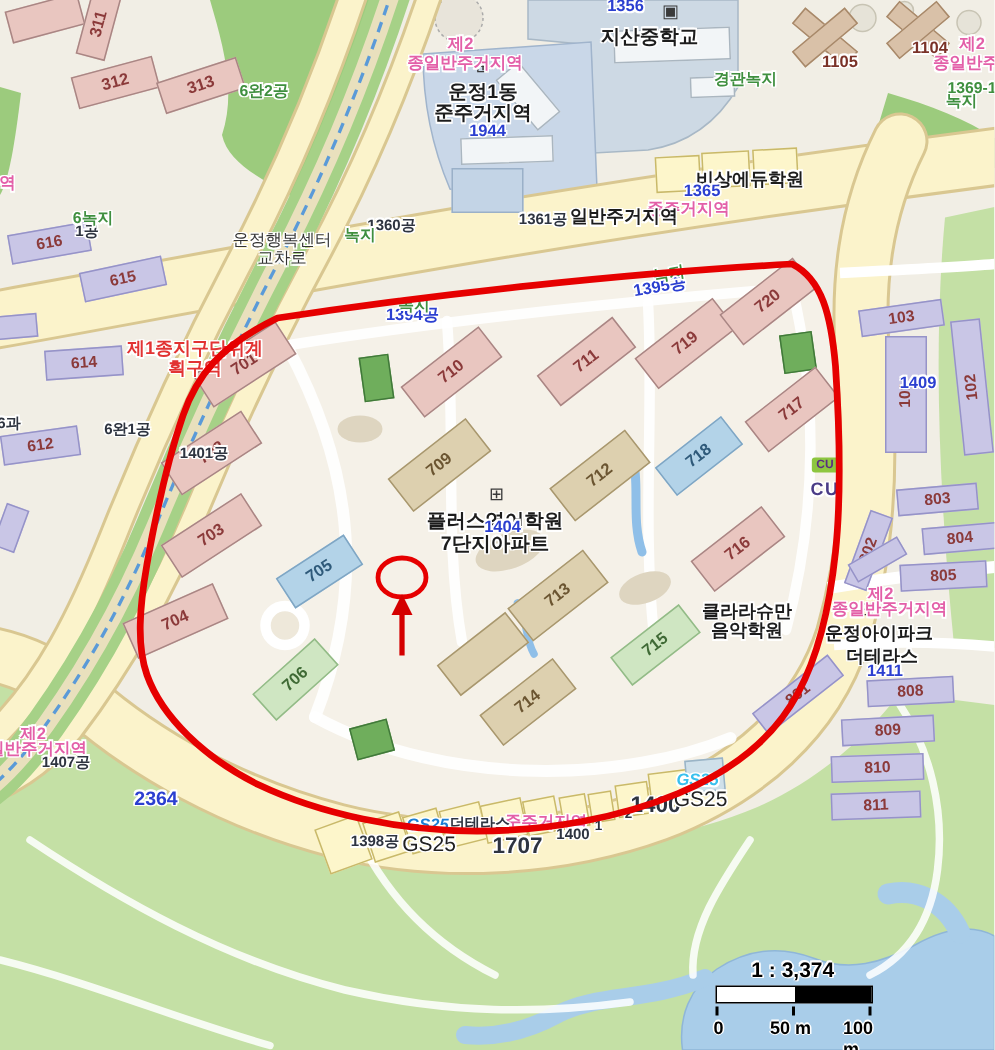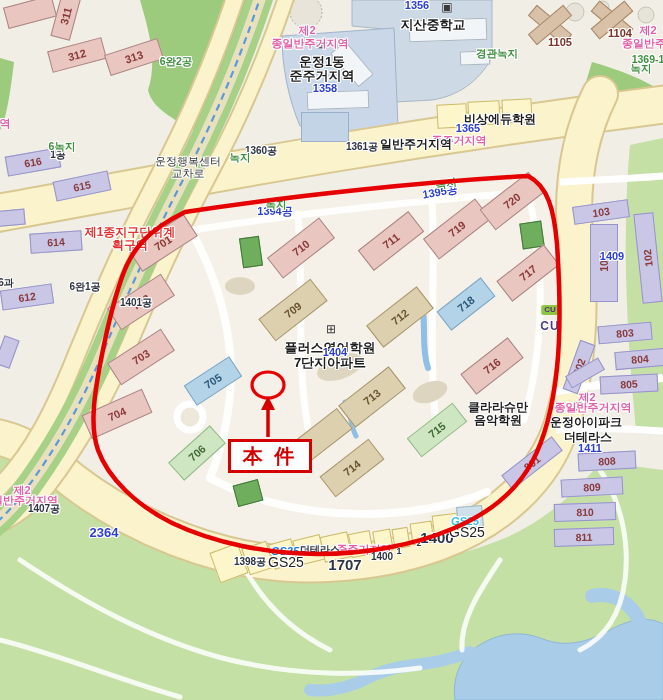--- a/index.html
+++ b/index.html
@@ -312,21 +312,21 @@
       <div class="lbl place2" style="left: 492px; top: 119px;">비상에듀학원</div>
       <div class="lbl place2" style="left: 408px; top: 144px;">일반주거지역</div>
       <div class="lbl place2" style="left: 490px; top: 407px;">클라라슈만</div>
       <div class="lbl place2" style="left: 490px; top: 420px;">음악학원</div>
       <div class="lbl place2" style="left: 578px; top: 422px;">운정아이파크</div>
       <div class="lbl place2" style="left: 580px; top: 437px;">더테라스</div>
       <div class="lbl place3" style="left: 188px; top: 161px;">운정행복센터</div>
       <div class="lbl place3" style="left: 188px; top: 173px;">교차로</div>
       <div class="lbl cu" style="left: 550px; top: 326px;">CU</div>
       <div class="lbl pnum" style="left: 417px; top: 5px;">1356</div>
-      <div class="lbl pnum" style="left: 325px; top: 88px;">1358</div>
+      <div class="lbl pnum" style="left: 325px; top: 88px;">1944</div>
       <div class="lbl pnum" style="left: 468px; top: 128px;">1365</div>
       <div class="lbl pnum" style="left: 275px; top: 211px;">1394공</div>
       <div class="lbl pnum" style="left: 440px; top: 192px; transform: translate(-50%, -50%) rotate(-10deg);">1395공</div>
       <div class="lbl pnum" style="left: 335px; top: 352px;">1404</div>
       <div class="lbl pnum" style="left: 612px; top: 256px;">1409</div>
       <div class="lbl pnum" style="left: 590px; top: 448px;">1411</div>
       <div class="lbl pnum" style="left: 104px; top: 532px; font-size: 13px;">2364</div>
       <div class="lbl pdark" style="left: 261px; top: 151px;">1360공</div>
       <div class="lbl pdark" style="left: 362px; top: 147px;">1361공</div>
       <div class="lbl pdark" style="left: 136px; top: 303px;">1401공</div>
@@ -357,18 +357,30 @@
       <div class="lbl bn" style="left: 620px; top: 33px;">1104</div>
     </div>
 
   <svg id="overlay" width="663" height="700" viewBox="0 0 663 700">
     <path fill="none" stroke="#e60000" stroke-width="4.5" stroke-linejoin="round" d="M185,212 C290,196 420,182 528,176 C548,186 554,210 557,244 C560,290 561,330 557,368 C553,406 545,438 532,462 C516,492 488,514 452,529 C414,545 366,554 318,554 C268,554 214,543 172,523 C136,505 108,478 98,450 C91,430 93,405 98,376 C104,342 112,306 122,277 C131,251 146,231 185,212 Z"></path>
     <ellipse cx="268" cy="385" rx="16" ry="13" fill="none" stroke="#e60000" stroke-width="3.2"></ellipse>
     <line x1="268" y1="437" x2="268" y2="404" stroke="#d40000" stroke-width="3.5"></line>
     <polygon points="268,396 261,410 275,410" fill="#d40000"></polygon>
   </svg>
 
-  <div id="subject-box">
-    <span>本 件</span>
+
+  <div id="scalebar">
+    <div class="ratio">1 : 3,374</div>
+    <div class="bar">
+      <span class="w"></span>
+      <span class="b"></span>
+    </div>
+    <span class="tickmark" style="left:27px"></span>
+    <span class="tickmark" style="left:78px"></span>
+    <span class="tickmark" style="left:129px"></span>
+    <div class="ticks">
+      <span style="left:29px">0</span>
+      <span style="left:77px">50 m</span>
+      <span style="left:128px">100 m</span>
+    </div>
   </div>
 
-
 </div>
 
 </body></html>

